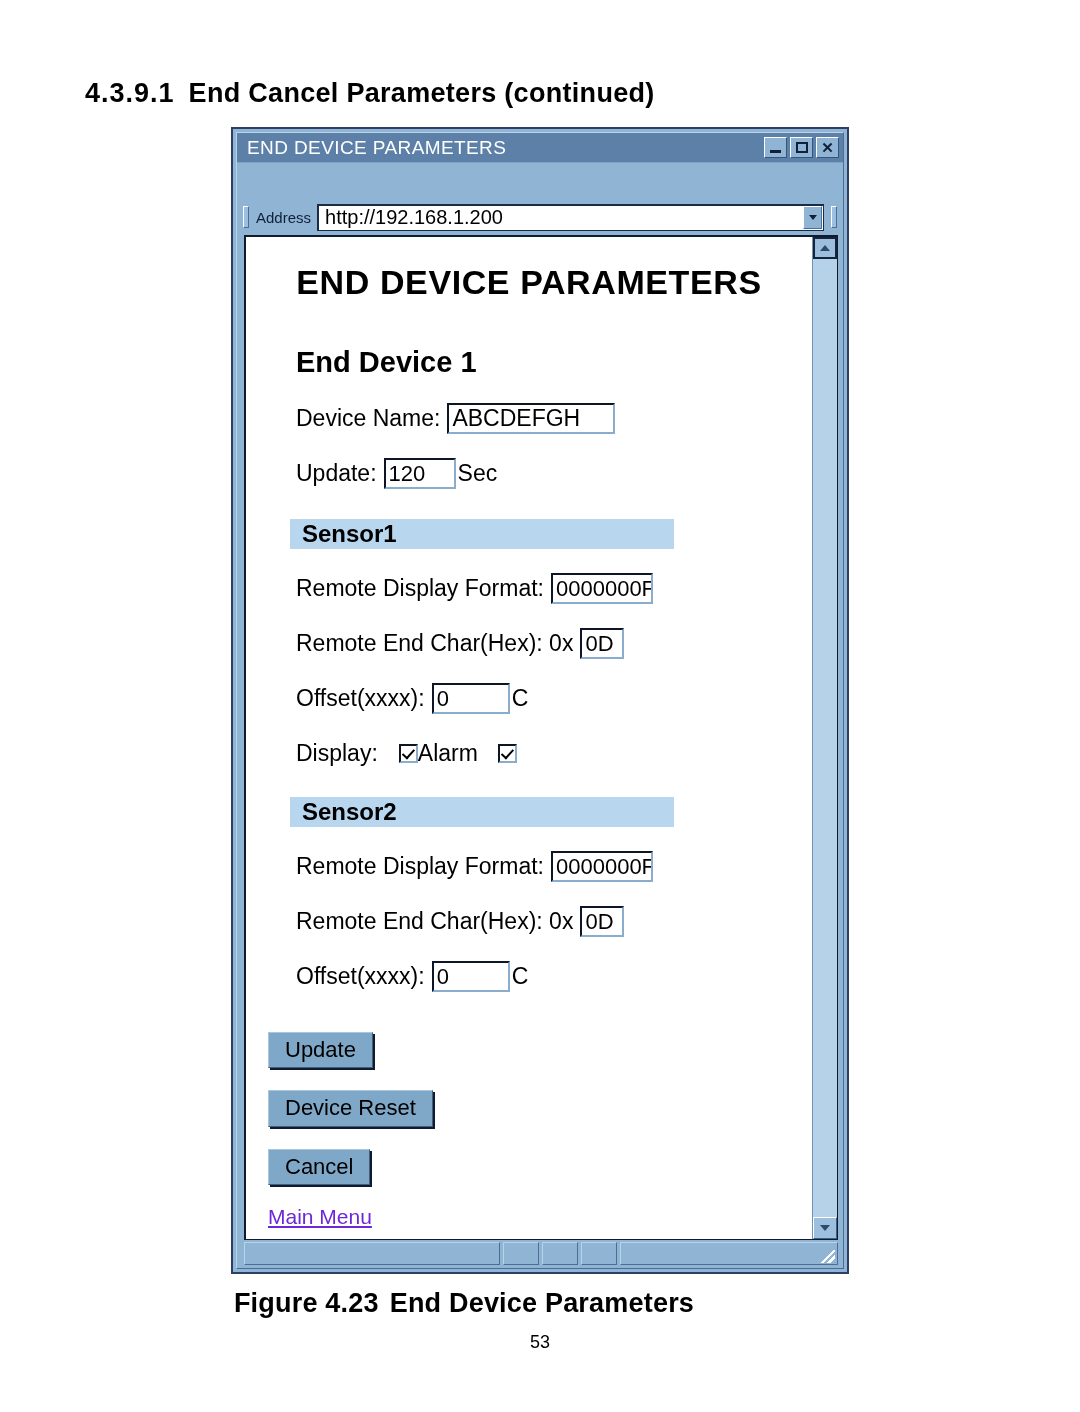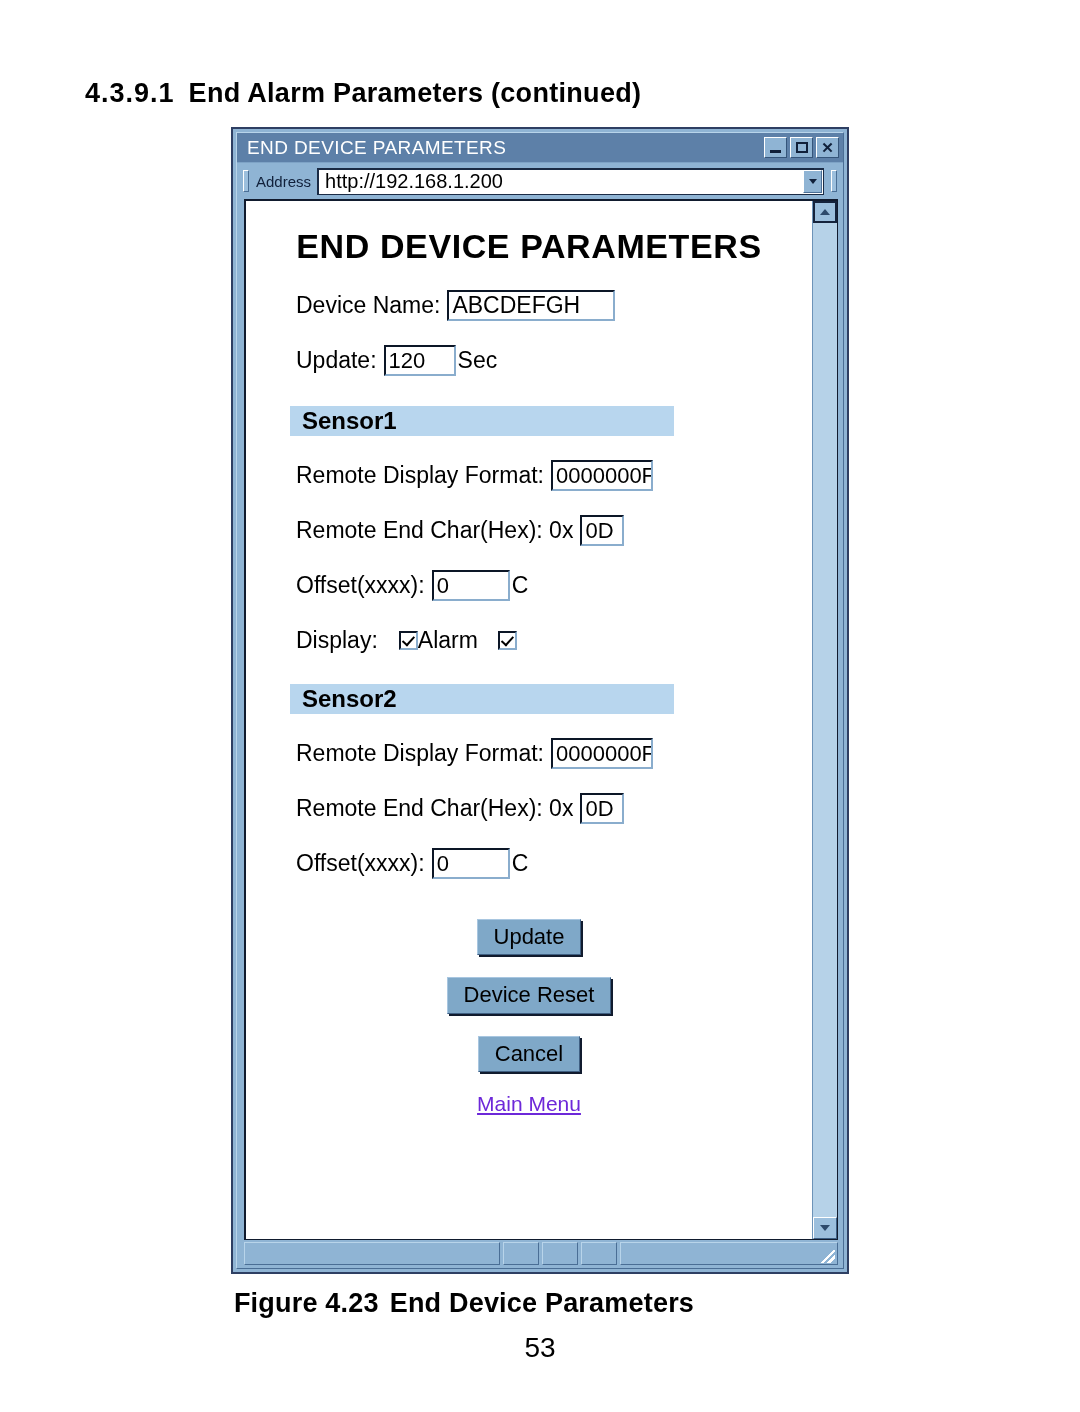--- a/index.html
+++ b/index.html
@@ -107,20 +107,21 @@
 
   
   .address-bar {
     height: 36px;
     background: #8fb4d4;
     display: flex;
     align-items: center;
     flex: 0 0 auto;
     padding: 6px 6px;
     box-sizing: border-box;
+    margin-top: 36px;
   }
   .grip {
     width: 6px;
     height: 22px;
     background: #9cbfdd;
     border: 1px solid #ffffff;
     border-right-color: #4a6e95;
     border-bottom-color: #4a6e95;
     box-sizing: border-box;
     margin-right: 7px;
@@ -339,21 +340,21 @@
     width: 5px;
     height: 10px;
     border: solid #000000;
     border-width: 0 2px 2px 0;
     transform: rotate(42deg) translate(-1px, -1px);
   }
   .display-row { margin-top: 26px; }
   .display-row .gap1 { display: inline-block; width: 14px; }
   .display-row .gap2 { display: inline-block; width: 20px; }
 
-  .btn-wrap { text-align: center; text-decoration: underline; }
+  .btn-wrap { text-align: left; text-decoration: underline; }
   .ui-button {
     display: inline-block;
     background: #7fa8c8;
     border: 1px solid #a8c6e0;
     border-right-color: #3f5f82;
     border-bottom-color: #3f5f82;
     box-shadow: 2px 2px 0 #111b2e;
     font-size: 22px;
     padding: 4px 16px 5px 16px;
     box-sizing: border-box;
@@ -382,28 +383,28 @@
     font-weight: bold;
     letter-spacing: 0.2px;
   }
   .figure-caption .sp { display: inline-block; width: 11px; }
   .page-number {
     position: absolute;
     left: 0;
     top: 1332px;
     width: 1080px;
     text-align: center;
-    font-size: 28px;
+    font-size: 18px;
   }
 </style>
 </head>
 <body>
 
 <div class="page-heading">
-  <span class="num">4.3.9.1</span><span class="sp"></span><span>End Alarm Parameters (continued)</span>
+  <span class="num">4.3.9.1</span><span class="sp"></span><span>End Cancel Parameters (continued)</span>
 </div>
 
 <div class="browser-window">
   <div class="win-inner">
 
     <div class="title-bar">
       <div class="title-text">END DEVICE PARAMETERS</div>
       <div class="win-buttons">
         <div class="win-btn">
             <span class="min-glyph"></span>
@@ -426,20 +427,21 @@
       </div>
       <div class="grip tail"></div>
     </div>
 
     <div class="content-region">
       <div class="page-content">
         <div class="doc">
 
           <div class="doc-title">END DEVICE PARAMETERS</div>
 
+          <div class="device-title">End Device 1</div>
 
           <div class="field-row">
             <span class="lbl">Device Name:</span>
             <span class="txtbox name">ABCDEFGH</span>
           </div>
 
           <div class="field-row">
             <span class="lbl">Update:</span>
             <span class="txtbox update">120</span>
             <span class="suffix">Sec</span>

